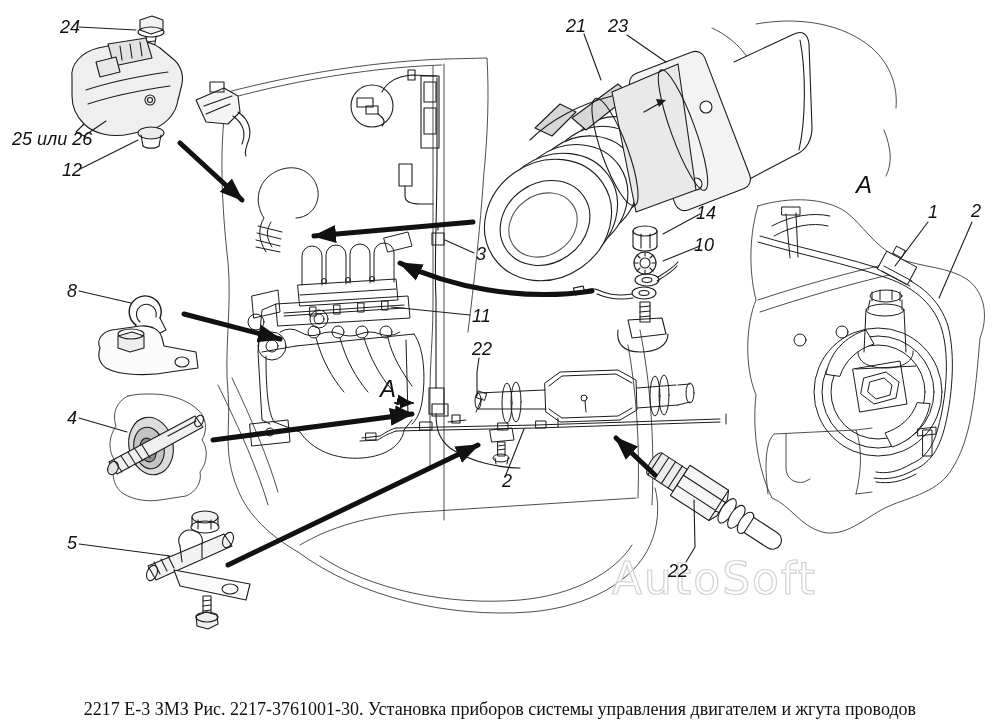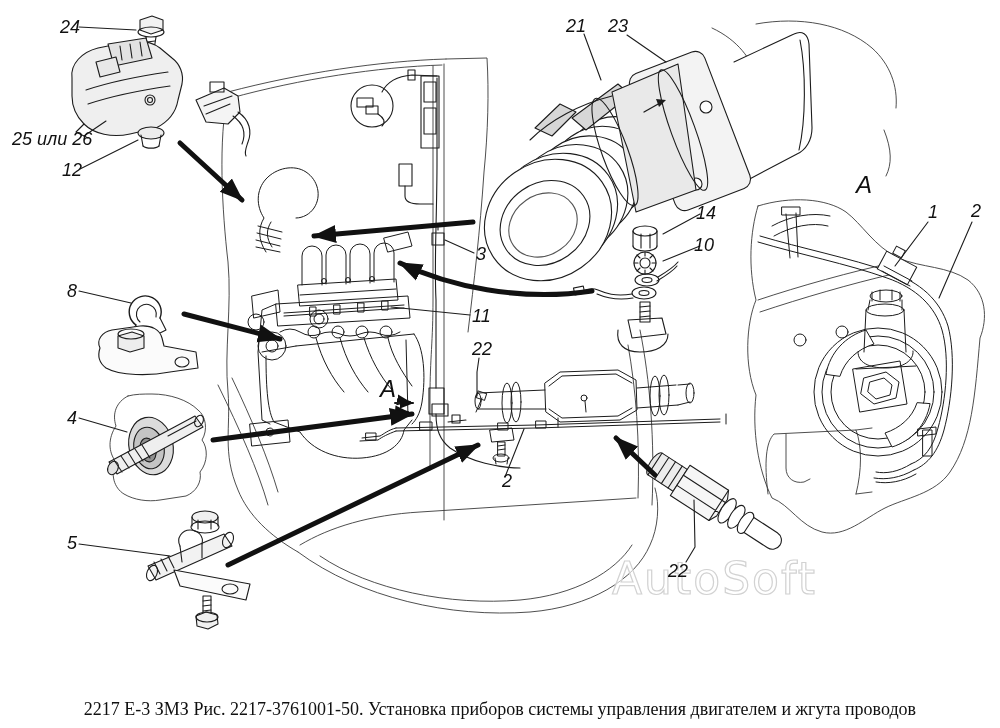--- a/index.html
+++ b/index.html
@@ -391,14 +391,14 @@
     <text class="callout" x="472" y="355">22</text>
     <text class="callout" x="502" y="487">2</text>
     <text class="callout" x="668" y="577">22</text>
     <text class="callout" x="928" y="218">1</text>
     <text class="callout" x="971" y="217">2</text>
     <text class="viewlab" x="856" y="193">А</text>
     <text class="viewlab" x="380" y="397" font-size="21">А</text>
   </g>
 </svg>
 
-<div class="caption">2217 Е-3 ЗМЗ Рис. 2217-3761001-50. Установка приборов системы управления двигателем и жгута проводов</div>
+<div class="caption">2217 Е-3 ЗМЗ Рис. 2217-3761001-30. Установка приборов системы управления двигателем и жгута проводов</div>
 </div>
 
 </body></html>

